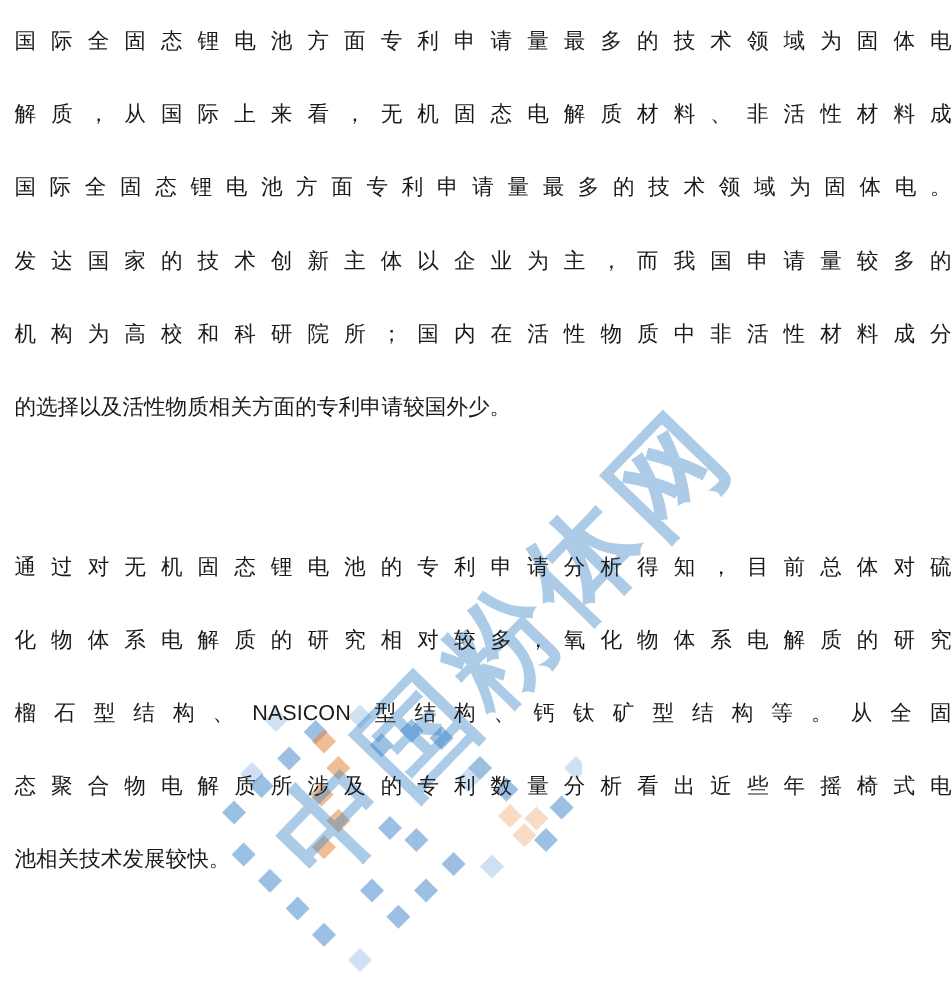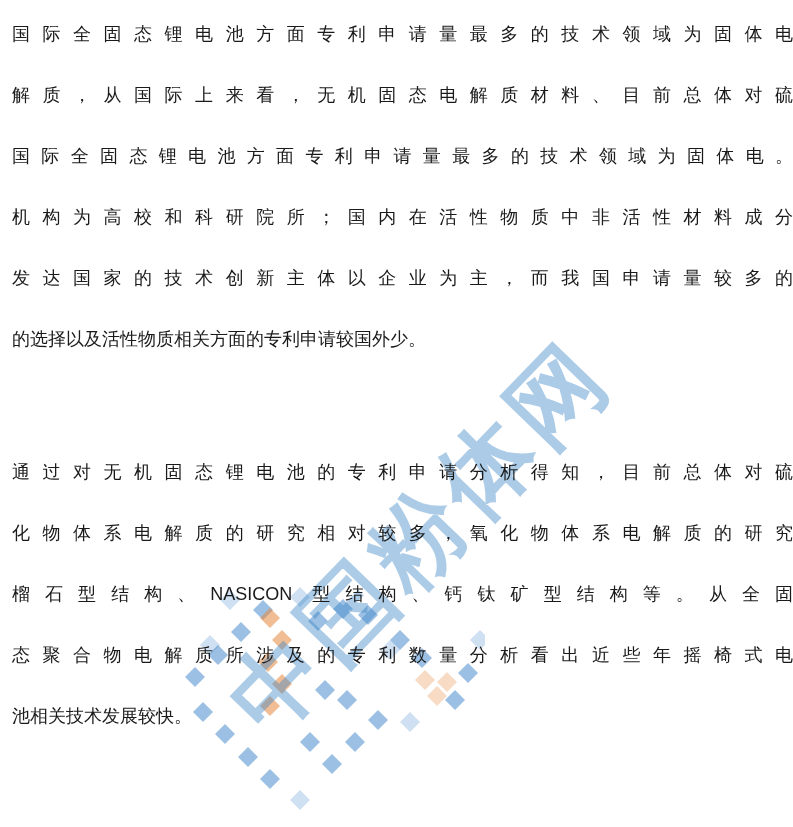--- a/index.html
+++ b/index.html
@@ -129,24 +129,24 @@
     </g>
   </svg>
 
   <div class="wm-text" style="color: rgb(58, 134, 200);">中国粉体网</div>
 </div>
 
 <main class="page" style="color: rgb(26, 26, 26);">
 
   <section class="para">
     <div class="line j">国际全固态锂电池方面专利申请量最多的技术领域为固体电</div>
-    <div class="line j">解质，从国际上来看，无机固态电解质材料、目前总体对硫</div>
+    <div class="line j">解质，从国际上来看，无机固态电解质材料、非活性材料成</div>
     <div class="line j">国际全固态锂电池方面专利申请量最多的技术领域为固体电。</div>
+    <div class="line j">发达国家的技术创新主体以企业为主，而我国申请量较多的</div>
     <div class="line j">机构为高校和科研院所；国内在活性物质中非活性材料成分</div>
-    <div class="line j">发达国家的技术创新主体以企业为主，而我国申请量较多的</div>
     <div class="line">的选择以及活性物质相关方面的专利申请较国外少。</div>
   </section>
 
   <section class="para p2">
     <div class="line j">通过对无机固态锂电池的专利申请分析得知，目前总体对硫</div>
     <div class="line j">化物体系电解质的研究相对较多，氧化物体系电解质的研究</div>
     <div class="line j">榴石型结构、NASICON 型结构、钙钛矿型结构等。从全固</div>
     <div class="line j">态聚合物电解质所涉及的专利数量分析看出近些年摇椅式电</div>
     <div class="line">池相关技术发展较快。</div>
   </section>

